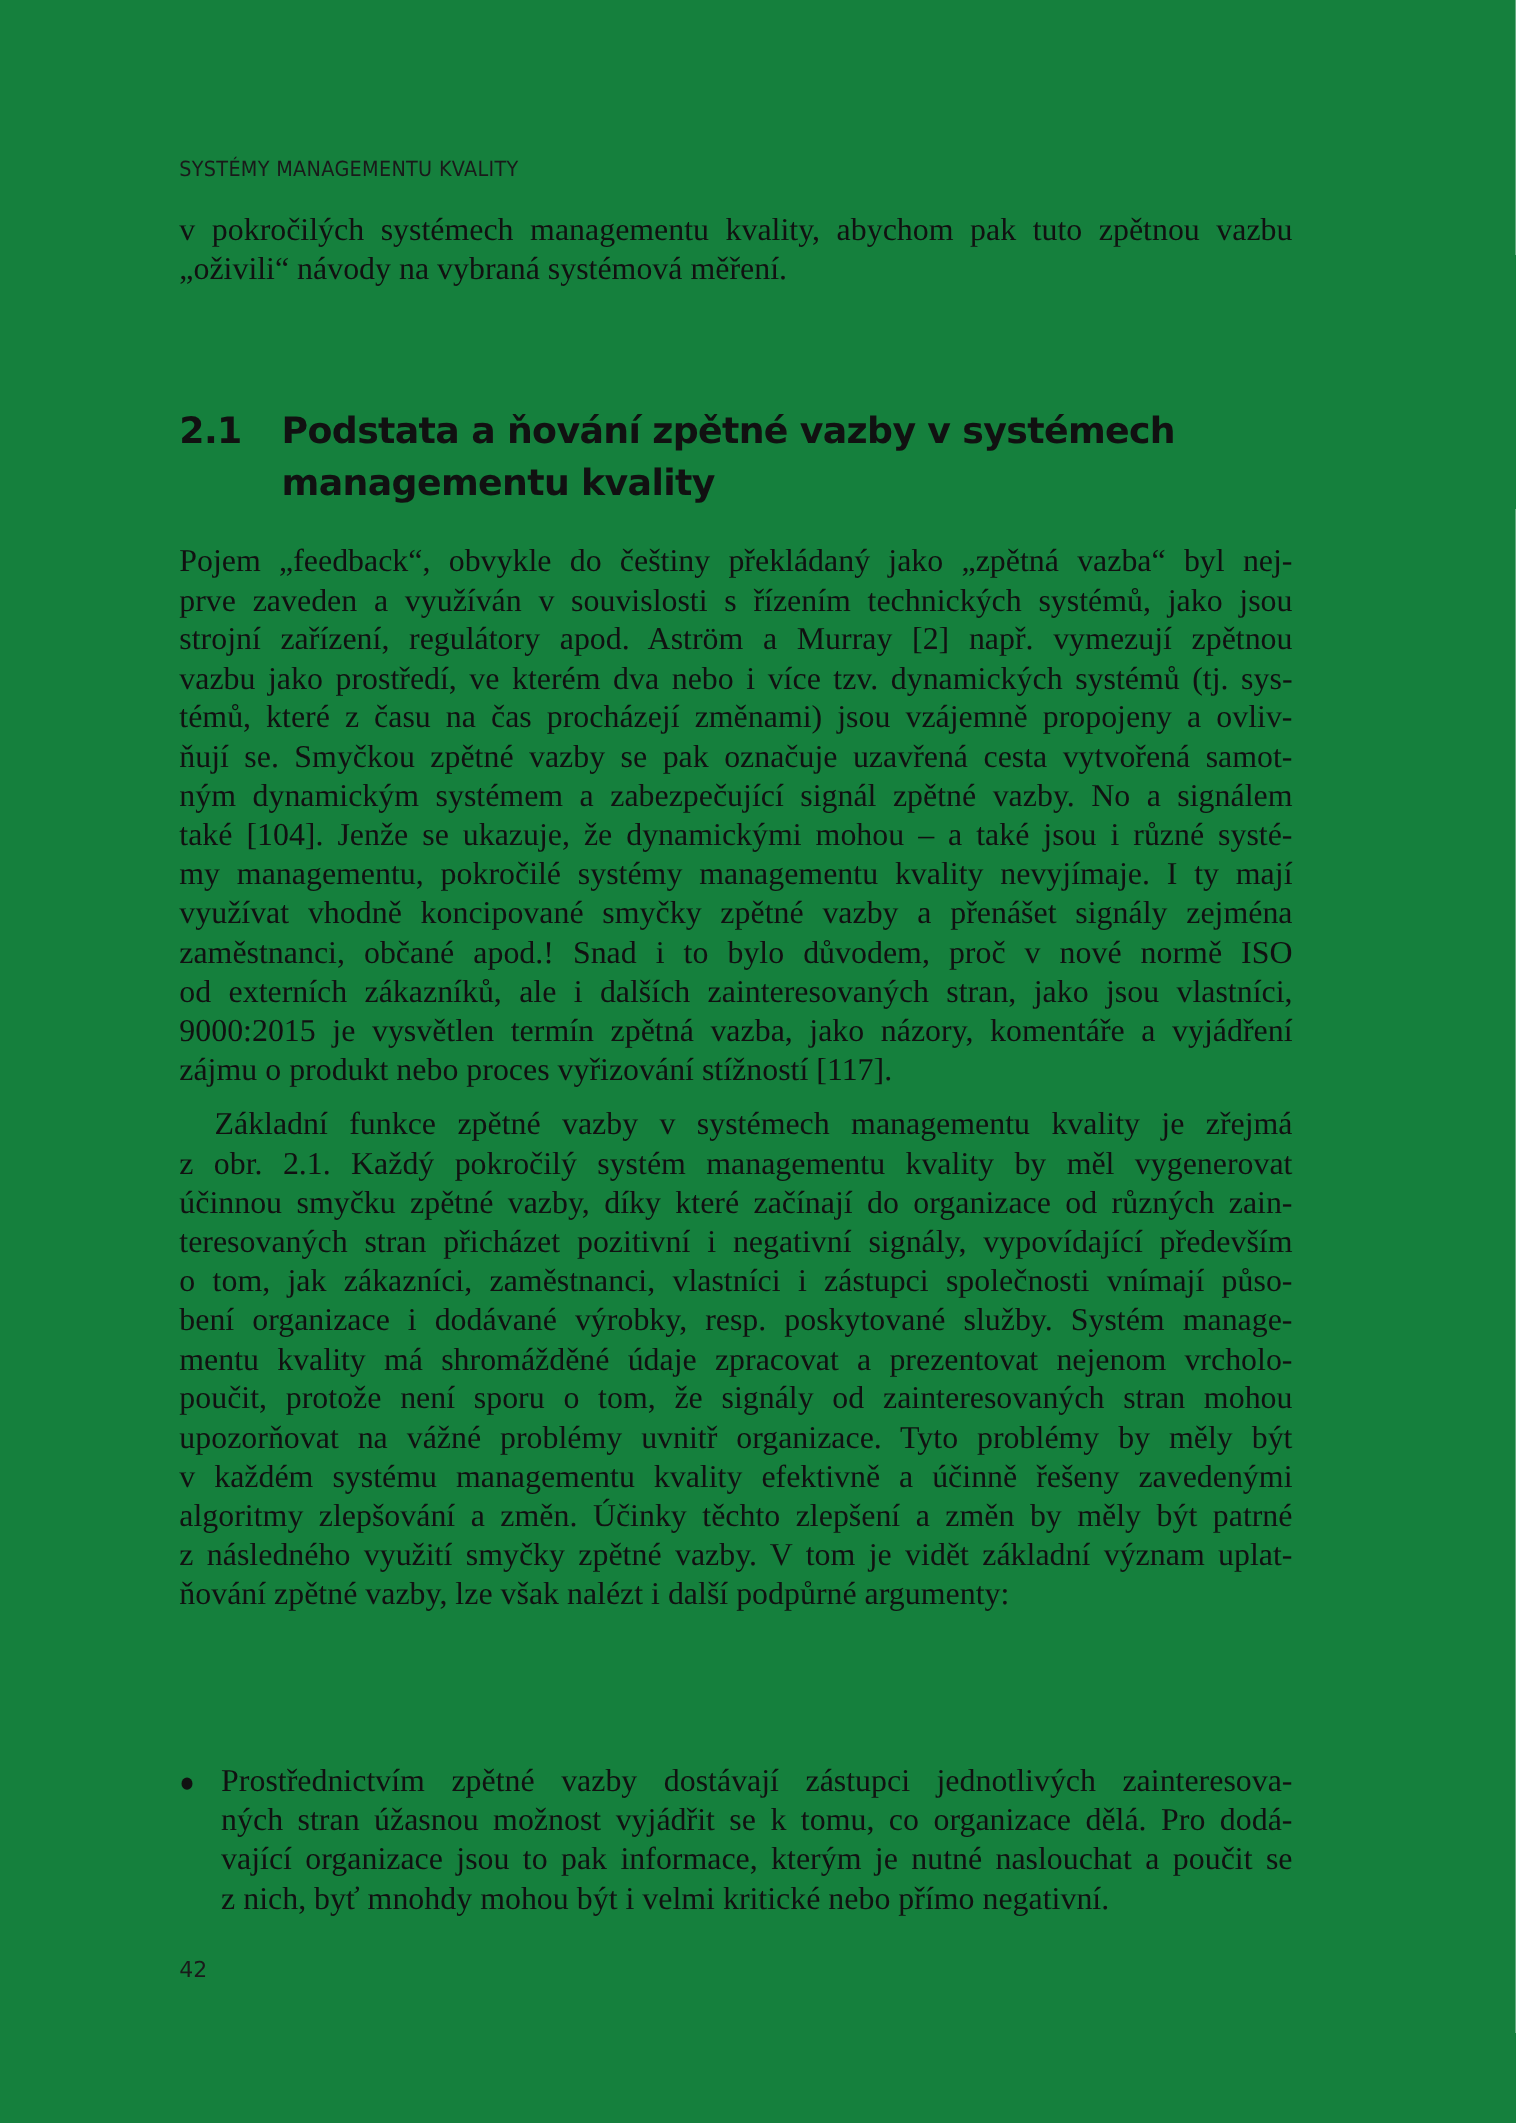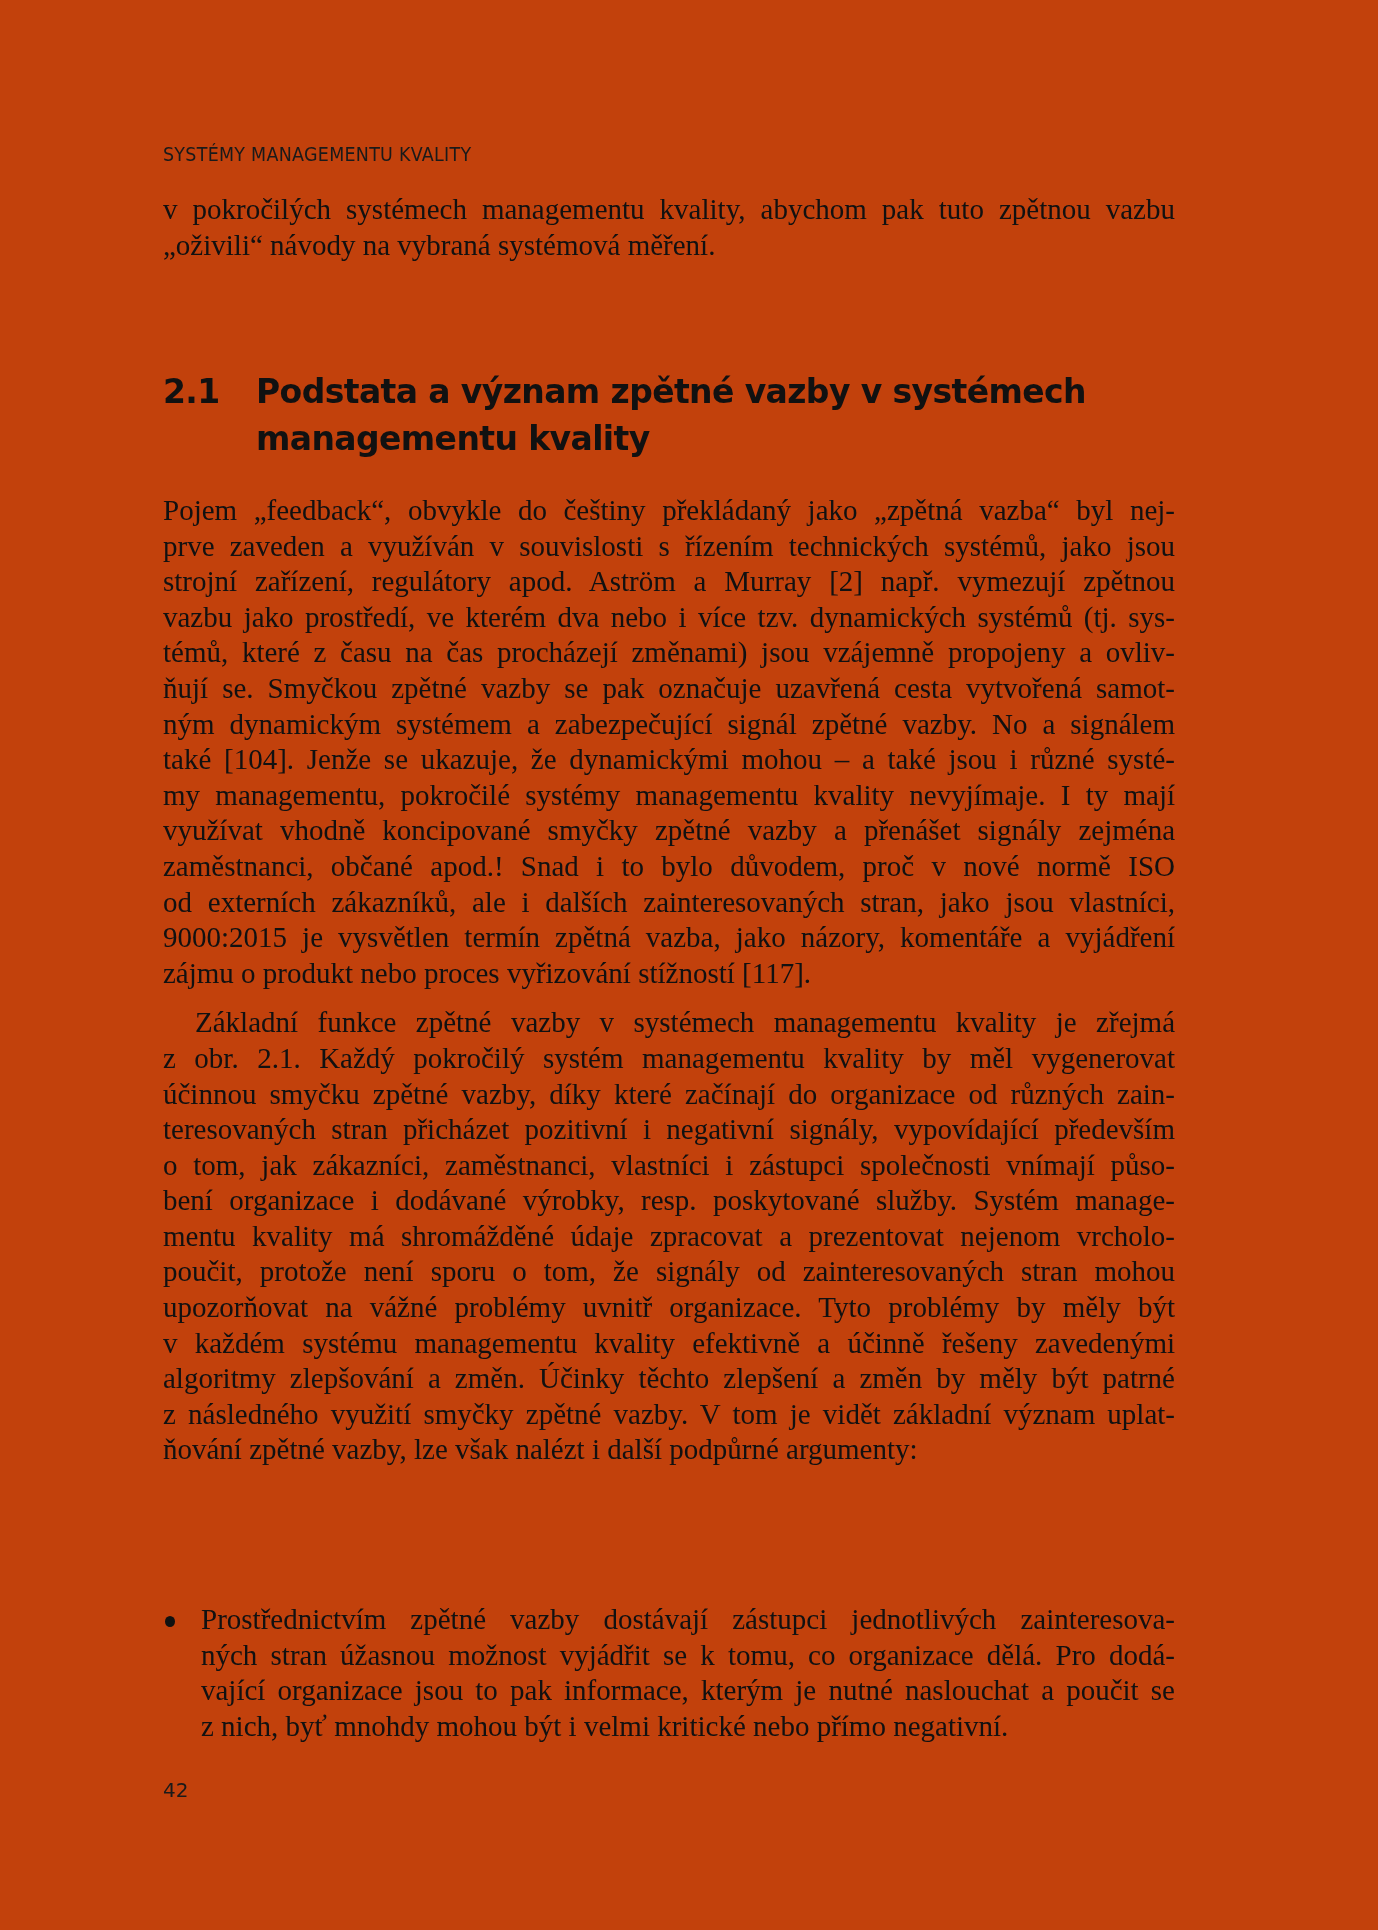--- a/index.html
+++ b/index.html
@@ -1,17 +1,17 @@
 <!DOCTYPE html>
 <html><head>
 <meta charset="utf-8">
 <style>
   html, body { margin: 0; padding: 0; background: #ffffff; }
   body { width: 1378px; height: 1930px; position: relative; overflow: hidden; color: #111; }
-  .page { position: absolute; left: 0; top: 0; width: 1378px; height: 1930px; background: #c2410c; }
+  .page { position: absolute; left: 0; top: 0; width: 1378px; height: 1930px; background: #15803d; }
   .running-head {
     position: absolute; left: 163px; top: 143px;
     font-family: "DejaVu Sans", sans-serif; font-size: 19px; letter-spacing: 0.3px;
     color: #1a1a1a; transform: scaleX(0.92); transform-origin: left;
   }
   .text-block {
     position: absolute; left: 163px; width: 1012px;
     font-family: "Liberation Serif", serif; font-size: 29px; line-height: 35.6px;
     color: #111;
   }
@@ -42,21 +42,21 @@
   <div class="running-head">SYSTÉMY MANAGEMENTU KVALITY</div>
 
   <div class="text-block" style="top:192px;">
     <span class="line">v pokročilých systémech managementu kvality, abychom pak tuto zpětnou vazbu</span>
     <span class="line last">„oživili“ návody na vybraná systémová měření.</span>
   </div>
 
   <div class="heading">
     <span class="num">2.1</span>
     <div class="title">
-      <span>Podstata a význam zpětné vazby v systémech</span>
+      <span>Podstata a ňování zpětné vazby v systémech</span>
       <span>managementu kvality</span>
     </div>
   </div>
 
   <div class="text-block" style="top:493px;">
     <span class="line">Pojem „feedback“, obvykle do češtiny překládaný jako „zpětná vazba“ byl nej-</span>
     <span class="line">prve zaveden a využíván v souvislosti s řízením technických systémů, jako jsou</span>
     <span class="line">strojní zařízení, regulátory apod. Aström a Murray [2] např. vymezují zpětnou</span>
     <span class="line">vazbu jako prostředí, ve kterém dva nebo i více tzv. dynamických systémů (tj. sys-</span>
     <span class="line">témů, které z času na čas procházejí změnami) jsou vzájemně propojeny a ovliv-</span>

